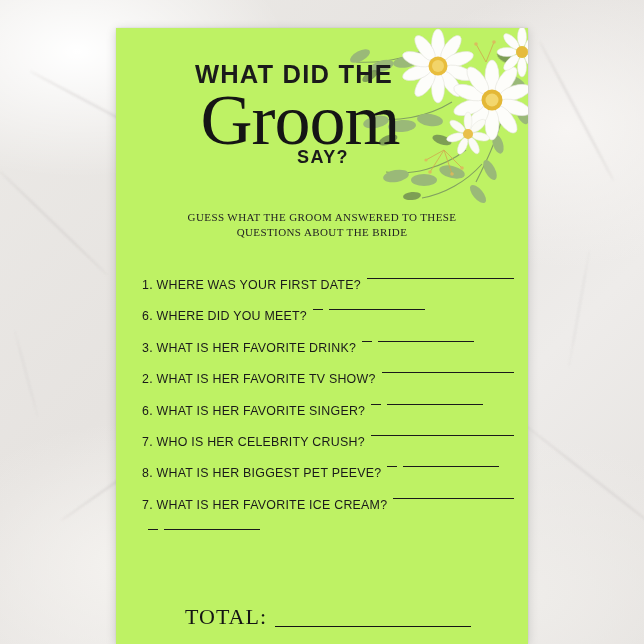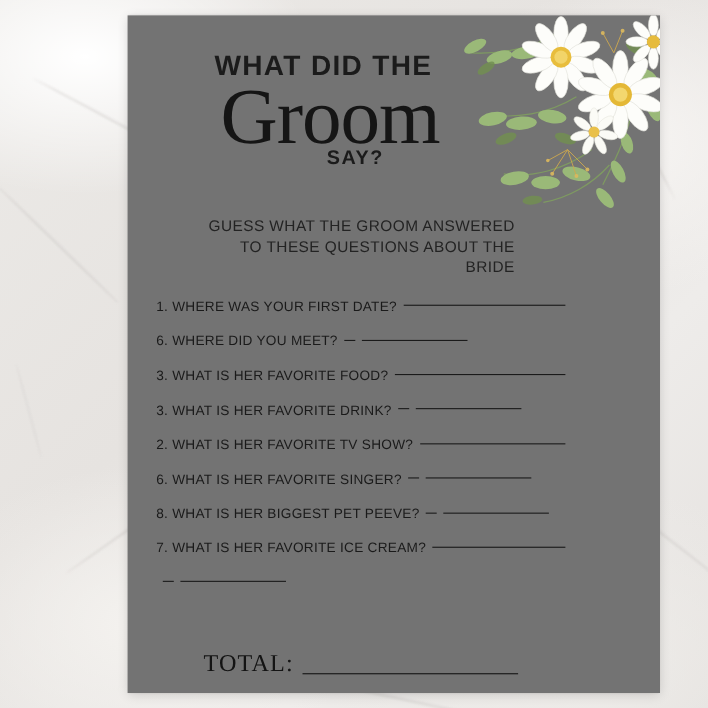--- a/index.html
+++ b/index.html
@@ -38,24 +38,24 @@
   .v4 { left: 520px; top: 420px; width: 200px; height: 2px; transform: rotate(38deg); }
   .v5 { left: 60px;  top: 520px; width: 170px; height: 1.8px; transform: rotate(-35deg); }
   .v6 { left: 250px; top: 610px; width: 230px; height: 1.6px; transform: rotate(12deg); }
   .v7 { left: 590px; top: 250px; width: 120px; height: 1.4px; transform: rotate(100deg); }
   .v8 { left: 15px;  top: 330px; width: 90px;  height: 1.4px; transform: rotate(75deg); }
 
   
   .card {
     position: absolute;
     left: 116px;
-    top: 14px;
-    width: 484px;
+    top: 28px;
+    width: 412px;
     height: 616px;
-    background: #737373;
+    background: #bef264;
     box-shadow: 0 2px 10px rgba(0,0,0,0.16), 0 0 2px rgba(0,0,0,0.10);
     overflow: hidden;
   }
 
   
   .floral {
     position: absolute;
     right: -8px;
     top: -6px;
     width: 210px;
@@ -96,38 +96,38 @@
     color: #1b1b1b;
     margin-top: -6px;
     margin-left: 2px;
   }
 
   .subtitle {
     position: absolute;
     left: 60px;
     top: 182px;
     width: 292px;
-    text-align: right;
-    font-family: Liberation Sans, sans-serif;
-    font-size: 14px;
+    text-align: center;
+    font-family: Liberation Serif, serif;
+    font-size: 11px;
     letter-spacing: 0.4px;
     line-height: 1.33;
     color: #232323;
   }
 
   
   .questions {
     position: absolute;
     left: 26px;
     top: 250px;
     width: 372px;
   }
   .q-row {
     display: flex;
-    align-items: center;
+    align-items: flex-start;
     height: 31.4px;
     font-family: "Liberation Sans", sans-serif;
     font-size: 12.4px;
     letter-spacing: 0.25px;
     color: #1a1a1a;
   }
   .q-text {
     white-space: nowrap;
     padding-bottom: 2px;
   }
@@ -310,42 +310,42 @@
       <span class="q-text">1. WHERE WAS YOUR FIRST DATE?</span>
       <span class="q-line"></span>
     </div>
 
     <div class="q-row">
       <span class="q-text">6. WHERE DID YOU MEET?</span>
       <span class="q-line short"></span>
       <span class="q-line mid"></span>
     </div>
 
-    <div class="q-row">
-      <span class="q-text">3. WHAT IS HER FAVORITE FOOD?</span>
-      <span class="q-line"></span>
-    </div>
 
     <div class="q-row">
       <span class="q-text">3. WHAT IS HER FAVORITE DRINK?</span>
       <span class="q-line short"></span>
       <span class="q-line mid"></span>
     </div>
 
     <div class="q-row">
       <span class="q-text">2. WHAT IS HER FAVORITE TV SHOW?</span>
       <span class="q-line"></span>
     </div>
 
     <div class="q-row">
       <span class="q-text">6. WHAT IS HER FAVORITE SINGER?</span>
       <span class="q-line short"></span>
       <span class="q-line mid"></span>
     </div>
 
+    <div class="q-row">
+      <span class="q-text">7. WHO IS HER CELEBRITY CRUSH?</span>
+      <span class="q-line"></span>
+    </div>
 
     <div class="q-row">
       <span class="q-text">8. WHAT IS HER BIGGEST PET PEEVE?</span>
       <span class="q-line short"></span>
       <span class="q-line mid"></span>
     </div>
 
     <div class="q-row">
       <span class="q-text">7. WHAT IS HER FAVORITE ICE CREAM?</span>
       <span class="q-line"></span>

